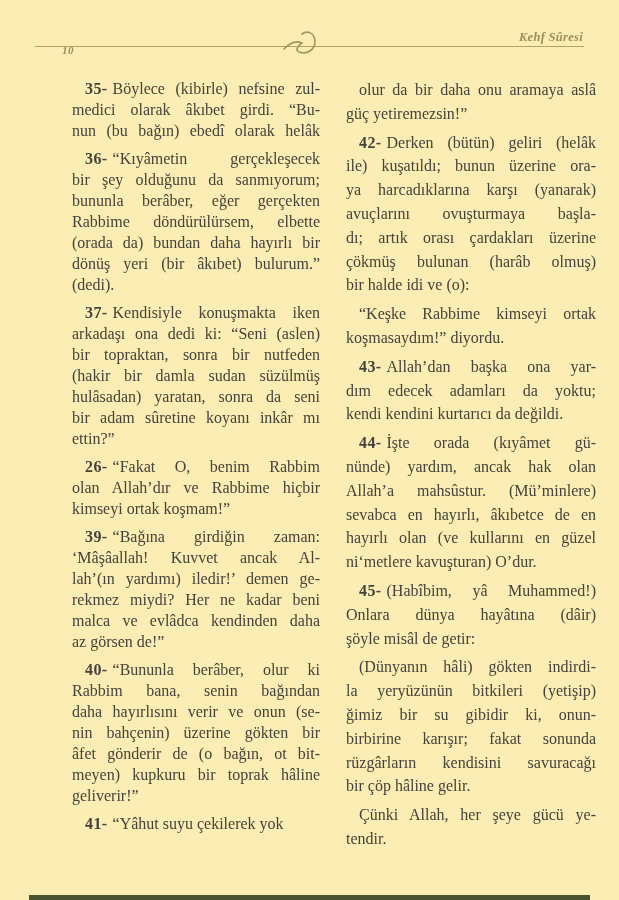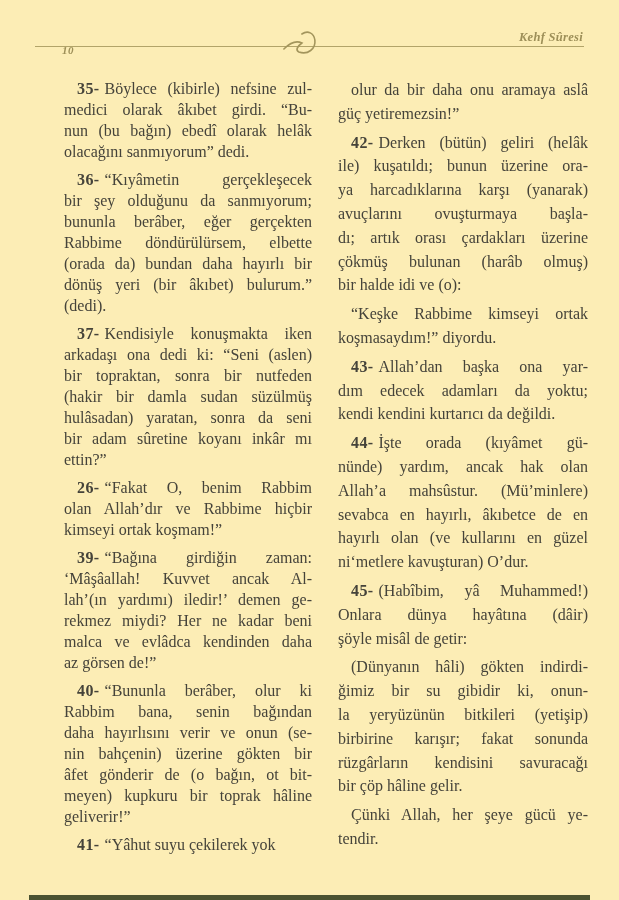--- a/index.html
+++ b/index.html
@@ -24,21 +24,21 @@
   }
   .header-rule{
     position:absolute;left:35px;right:35px;top:46px;height:1px;
     background:#b2a469;
   }
   .ornament{
     position:absolute;left:50%;top:26px;transform:translateX(-52%);
   }
   
   .page-body{
-    position:absolute;left:64px;top:78px;
+    position:absolute;left:72px;top:78px;
     display:flex;
   }
   .col{font-size:16px;}
   .col-left{width:248px;margin-right:26px;}
   .col-right{width:250px;}
   .col-left .line{line-height:21px;}
   .col-right .line{line-height:23.8px;}
   .col-left .para{margin-bottom:7px;}
   .col-right .para{margin-bottom:5px;}
   .para:last-child{margin-bottom:0;}
@@ -67,21 +67,20 @@
   </svg>
 </span>
 <div class="surah-title">Kehf Sûresi</div>
 
 <div class="page-body">
   <div class="col col-left" id="col-left">
       <div class="para">
         <div class="line first"><span class="vnum">35-</span>Böylece (kibirle) nefsine zul-</div>
         <div class="line">medici olarak âkıbet girdi. “Bu-</div>
         <div class="line">nun (bu bağın) ebedî olarak helâk</div>
-        <div class="line last">olacağını sanmıyorum” dedi.</div>
       </div>
       <div class="para">
         <div class="line first"><span class="vnum">36-</span>“Kıyâmetin gerçekleşecek</div>
         <div class="line">bir şey olduğunu da sanmıyorum;</div>
         <div class="line">bununla berâber, eğer gerçekten</div>
         <div class="line">Rabbime döndürülürsem, elbette</div>
         <div class="line">(orada da) bundan daha hayırlı bir</div>
         <div class="line">dönüş yeri (bir âkıbet) bulurum.”</div>
         <div class="line last">(dedi).</div>
       </div>
@@ -151,22 +150,22 @@
         <div class="line">hayırlı olan (ve kullarını en güzel</div>
         <div class="line last">ni‘metlere kavuşturan) O’dur.</div>
       </div>
       <div class="para">
         <div class="line first"><span class="vnum">45-</span>(Habîbim, yâ Muhammed!)</div>
         <div class="line">Onlara dünya hayâtına (dâir)</div>
         <div class="line last">şöyle misâl de getir:</div>
       </div>
       <div class="para">
         <div class="line first">(Dünyanın hâli) gökten indirdi-</div>
+        <div class="line">la yeryüzünün bitkileri (yetişip)</div>
         <div class="line">ğimiz bir su gibidir ki, onun-</div>
-        <div class="line">la yeryüzünün bitkileri (yetişip)</div>
         <div class="line">birbirine karışır; fakat sonunda</div>
         <div class="line">rüzgârların kendisini savuracağı</div>
         <div class="line last">bir çöp hâline gelir.</div>
       </div>
       <div class="para">
         <div class="line first">Çünki Allah, her şeye gücü ye-</div>
         <div class="line last">tendir.</div>
       </div>
     </div>
 </div>

